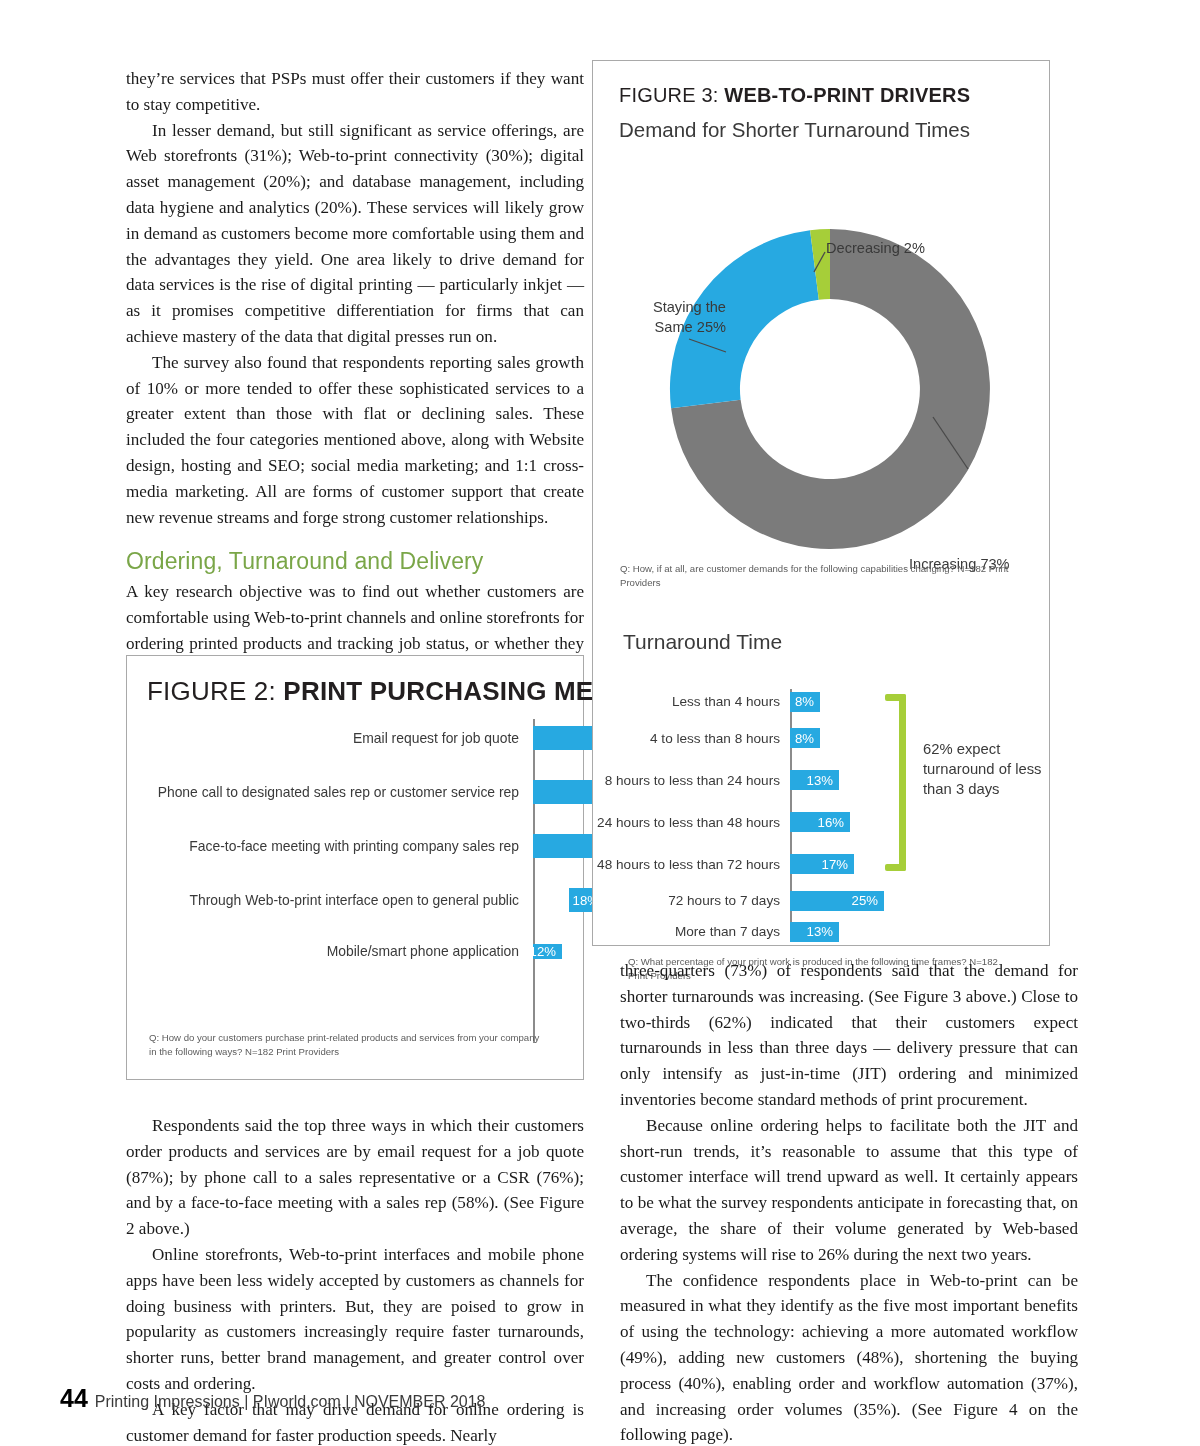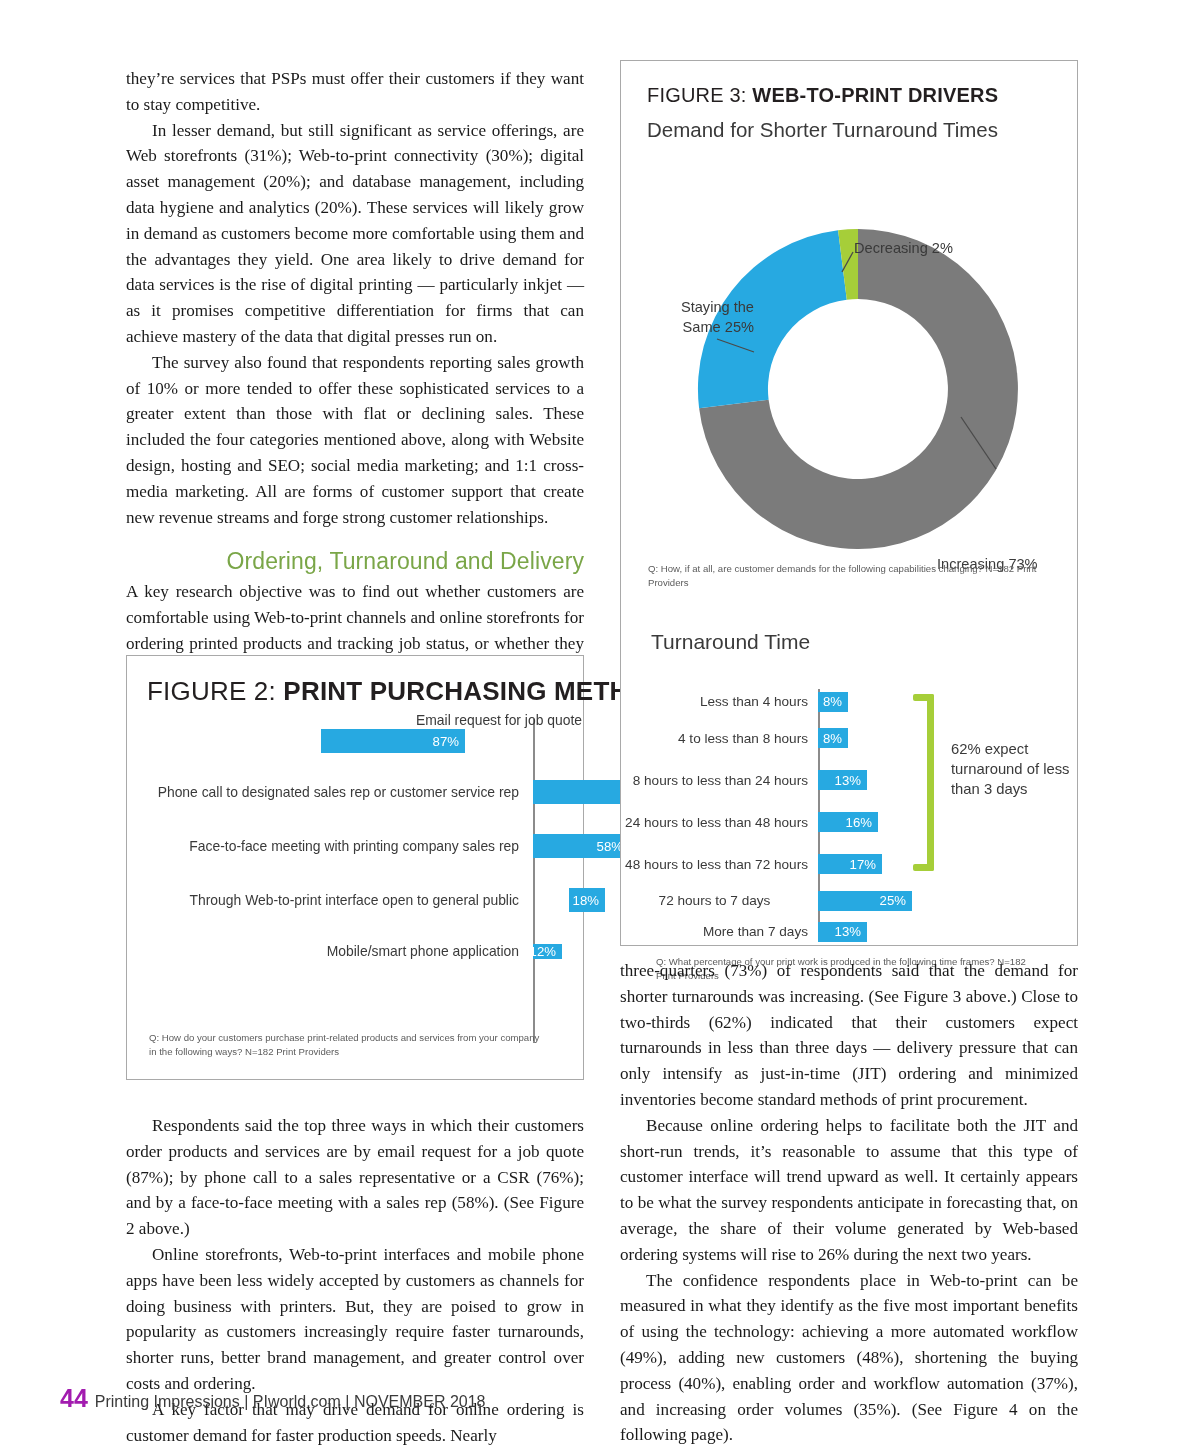--- a/index.html
+++ b/index.html
@@ -20,21 +20,20 @@
     font-family:"Liberation Serif",serif;
     hyphens:auto;-webkit-hyphens:auto;
   }
   p.body.noindent{text-indent:0;}
 
   h2.section-head{
     margin:18px 0 4px 0;
     font-family:"Liberation Sans",sans-serif;
     font-size:23px;font-weight:400;color:#7aa648;
     letter-spacing:.1px;
-    text-align:right;
   }
 
   
   .figbox{
     border:1px solid #a9a9a9;background:#fff;
     box-sizing:border-box;position:relative;
   }
   .fig-title{
     font-family:"Liberation Sans",sans-serif;
     font-size:20px;letter-spacing:.2px;color:#231f20;
@@ -44,21 +43,21 @@
   .fig-sub{
     font-family:"Liberation Sans",sans-serif;
     font-size:20.5px;color:#3a3a3a;font-weight:400;
   }
   .fig-note{
     font-family:"Liberation Sans",sans-serif;
     font-size:9.6px;line-height:13.6px;color:#5c5c5c;
   }
 
   
-  #figure3{left:620px;top:60px;width:458px;height:886px;position:absolute;}
+  #figure3{left:592px;top:60px;width:458px;height:886px;position:absolute;}
   #figure3 .fig-title{position:absolute;left:26px;top:23px;}
   #figure3 .fig-sub{position:absolute;left:26px;top:57px;}
 
   .donut-wrap{position:absolute;left:0;top:88px;width:458px;height:400px;}
   .donut-labels{position:absolute;left:0;top:0;width:458px;height:400px;
     font-family:"Liberation Sans",sans-serif;font-size:14.6px;color:#3a3a3a;}
   .dl-dec{position:absolute;left:233px;top:91px;white-space:nowrap;}
   .dl-stay{position:absolute;left:23px;top:148px;text-align:right;width:110px;line-height:20px;}
   .dl-inc{position:absolute;left:316px;top:407px;white-space:nowrap;}
 
@@ -107,21 +106,21 @@
     text-align:right;box-sizing:border-box;padding-right:14px;
   }
   #figure2 .note2{position:absolute;left:22px;top:375px;width:400px;}
 
   
   .footer{
     position:absolute;left:60px;top:1384px;
     font-family:"Liberation Sans",sans-serif;
     font-size:16px;color:#3a3a3a;display:flex;align-items:baseline;gap:7px;
   }
-  .footer .pagenum{font-size:25px;font-weight:700;color:#a21caf;}
+  .footer .pagenum{font-size:25px;font-weight:700;color:#000000;}
 </style>
 </head>
 <body>
 
 <div class="page">
 
   <div class="col-left">
     <p class="body noindent">they’re services that PSPs must offer their customers if they want to stay competitive.</p>
     <p class="body">In lesser demand, but still significant as service offerings, are Web storefronts (31%); Web-to-print connectivity (30%); digital asset management (20%); and database management, including data hygiene and analytics (20%). These services will likely grow in demand as customers become more comfortable using them and the advantages they yield. One area likely to drive demand for data services is the rise of digital printing — particularly inkjet — as it promises competitive differentiation for firms that can achieve mastery of the data that digital presses run on.</p>
     <p class="body">The survey also found that respondents reporting sales growth of 10% or more tended to offer these sophisticated services to a greater extent than those with flat or declining sales. These included the four categories mentioned above, along with Website design, hosting and SEO; social media marketing; and 1:1 cross-media marketing. All are forms of customer support that create new revenue streams and forge strong customer relationships.</p>
@@ -130,21 +129,21 @@
   </div>
 
   <div class="figbox" id="figure2">
     <div class="fig-title">
       <span>FIGURE 2: </span><span class="fw">PRINT PURCHASING METHODS</span>
     </div>
 
     <div class="f2chart">
       <div class="axis-v" style="left:406px;top:8px;height:324px;"></div>
 
-      <div class="f2row" style="height:54px;flex-direction:column;">
+      <div class="f2row" style="height:54px;">
         <div class="f2label" style="width:406px;">Email request for job quote</div>
         <div class="bbar" style="width:144px;height:24px;">
           <span>87%</span>
         </div>
       </div>
 
       <div class="f2row" style="height:54px;">
         <div class="f2label" style="width:406px;">Phone call to designated sales rep or customer service rep</div>
         <div class="bbar" style="width:126px;height:24px;">
           <span>76%</span>
@@ -247,21 +246,21 @@
       </div>
 
       <div class="brow" style="height:42px;">
         <div class="blabel" style="width:197px;">48 hours to less than 72 hours</div>
         <div class="bbar" style="width:64px;">
           <span>17%</span>
         </div>
       </div>
 
       <div class="brow" style="height:31px;">
-        <div class="blabel" style="width:197px;text-align:center;">72 hours to 7 days</div>
+        <div class="blabel" style="width:197px;">72 hours to 7 days</div>
         <div class="bbar" style="width:94px;">
           <span>25%</span>
         </div>
       </div>
 
       <div class="brow" style="height:31px;">
         <div class="blabel" style="width:197px;">More than 7 days</div>
         <div class="bbar" style="width:49px;">
           <span>13%</span>
         </div>

